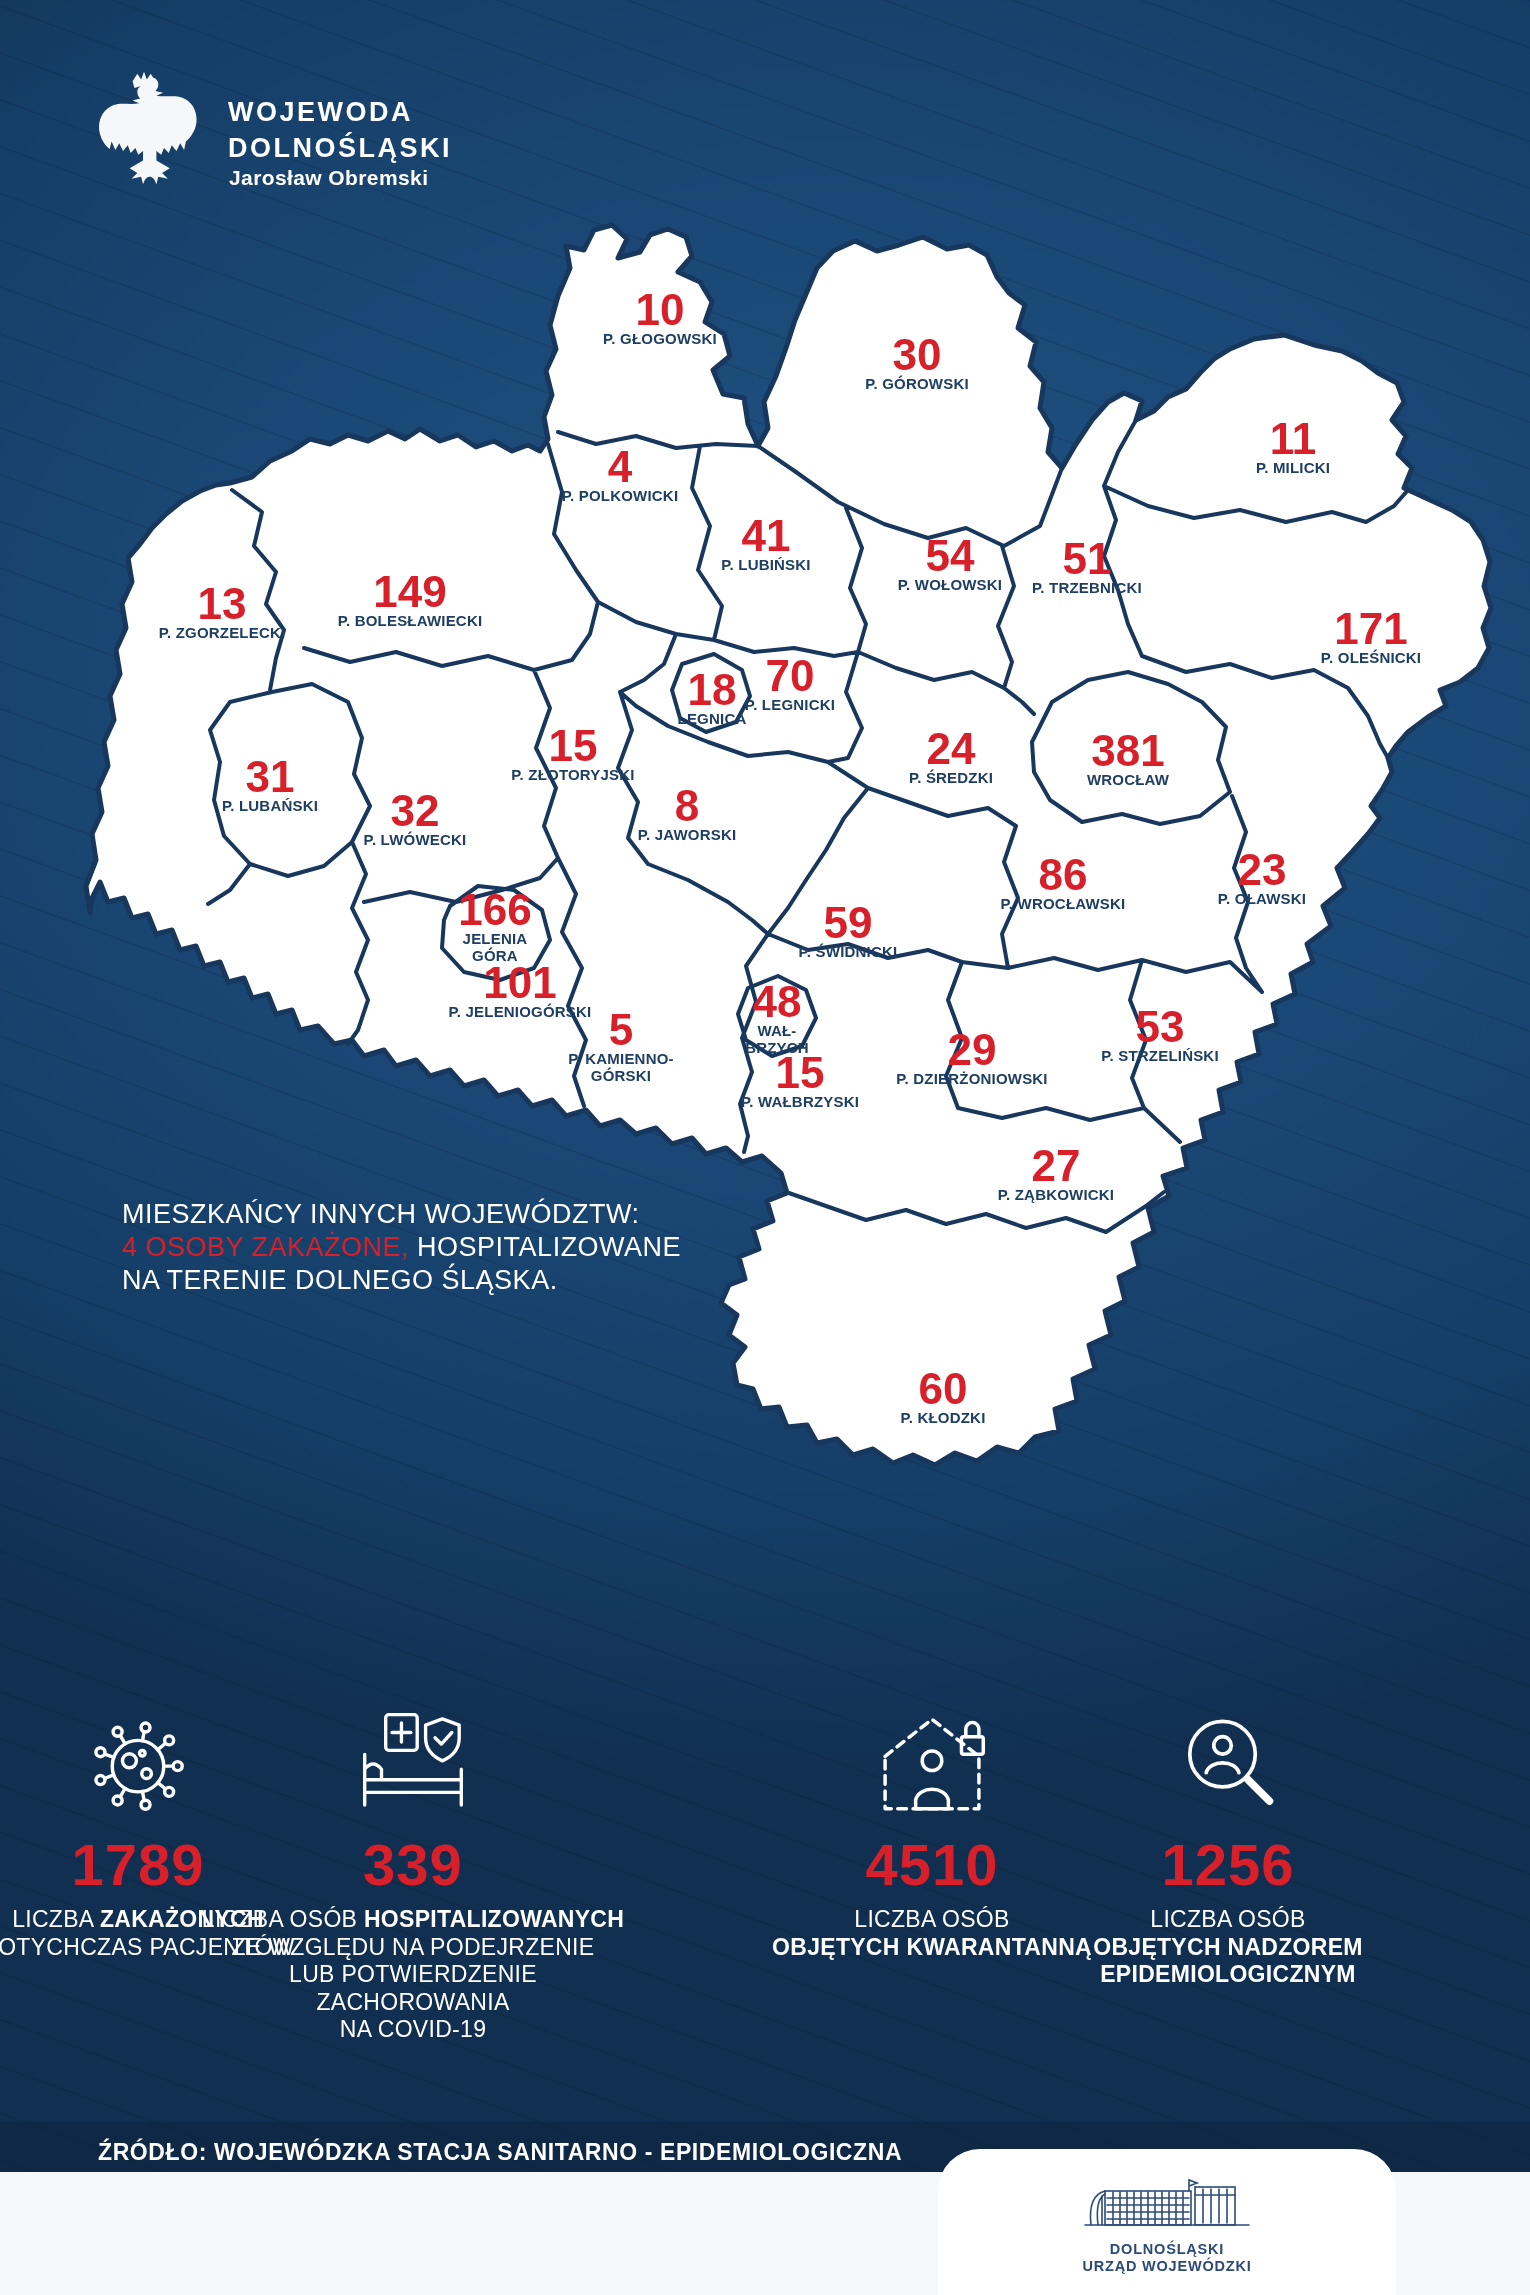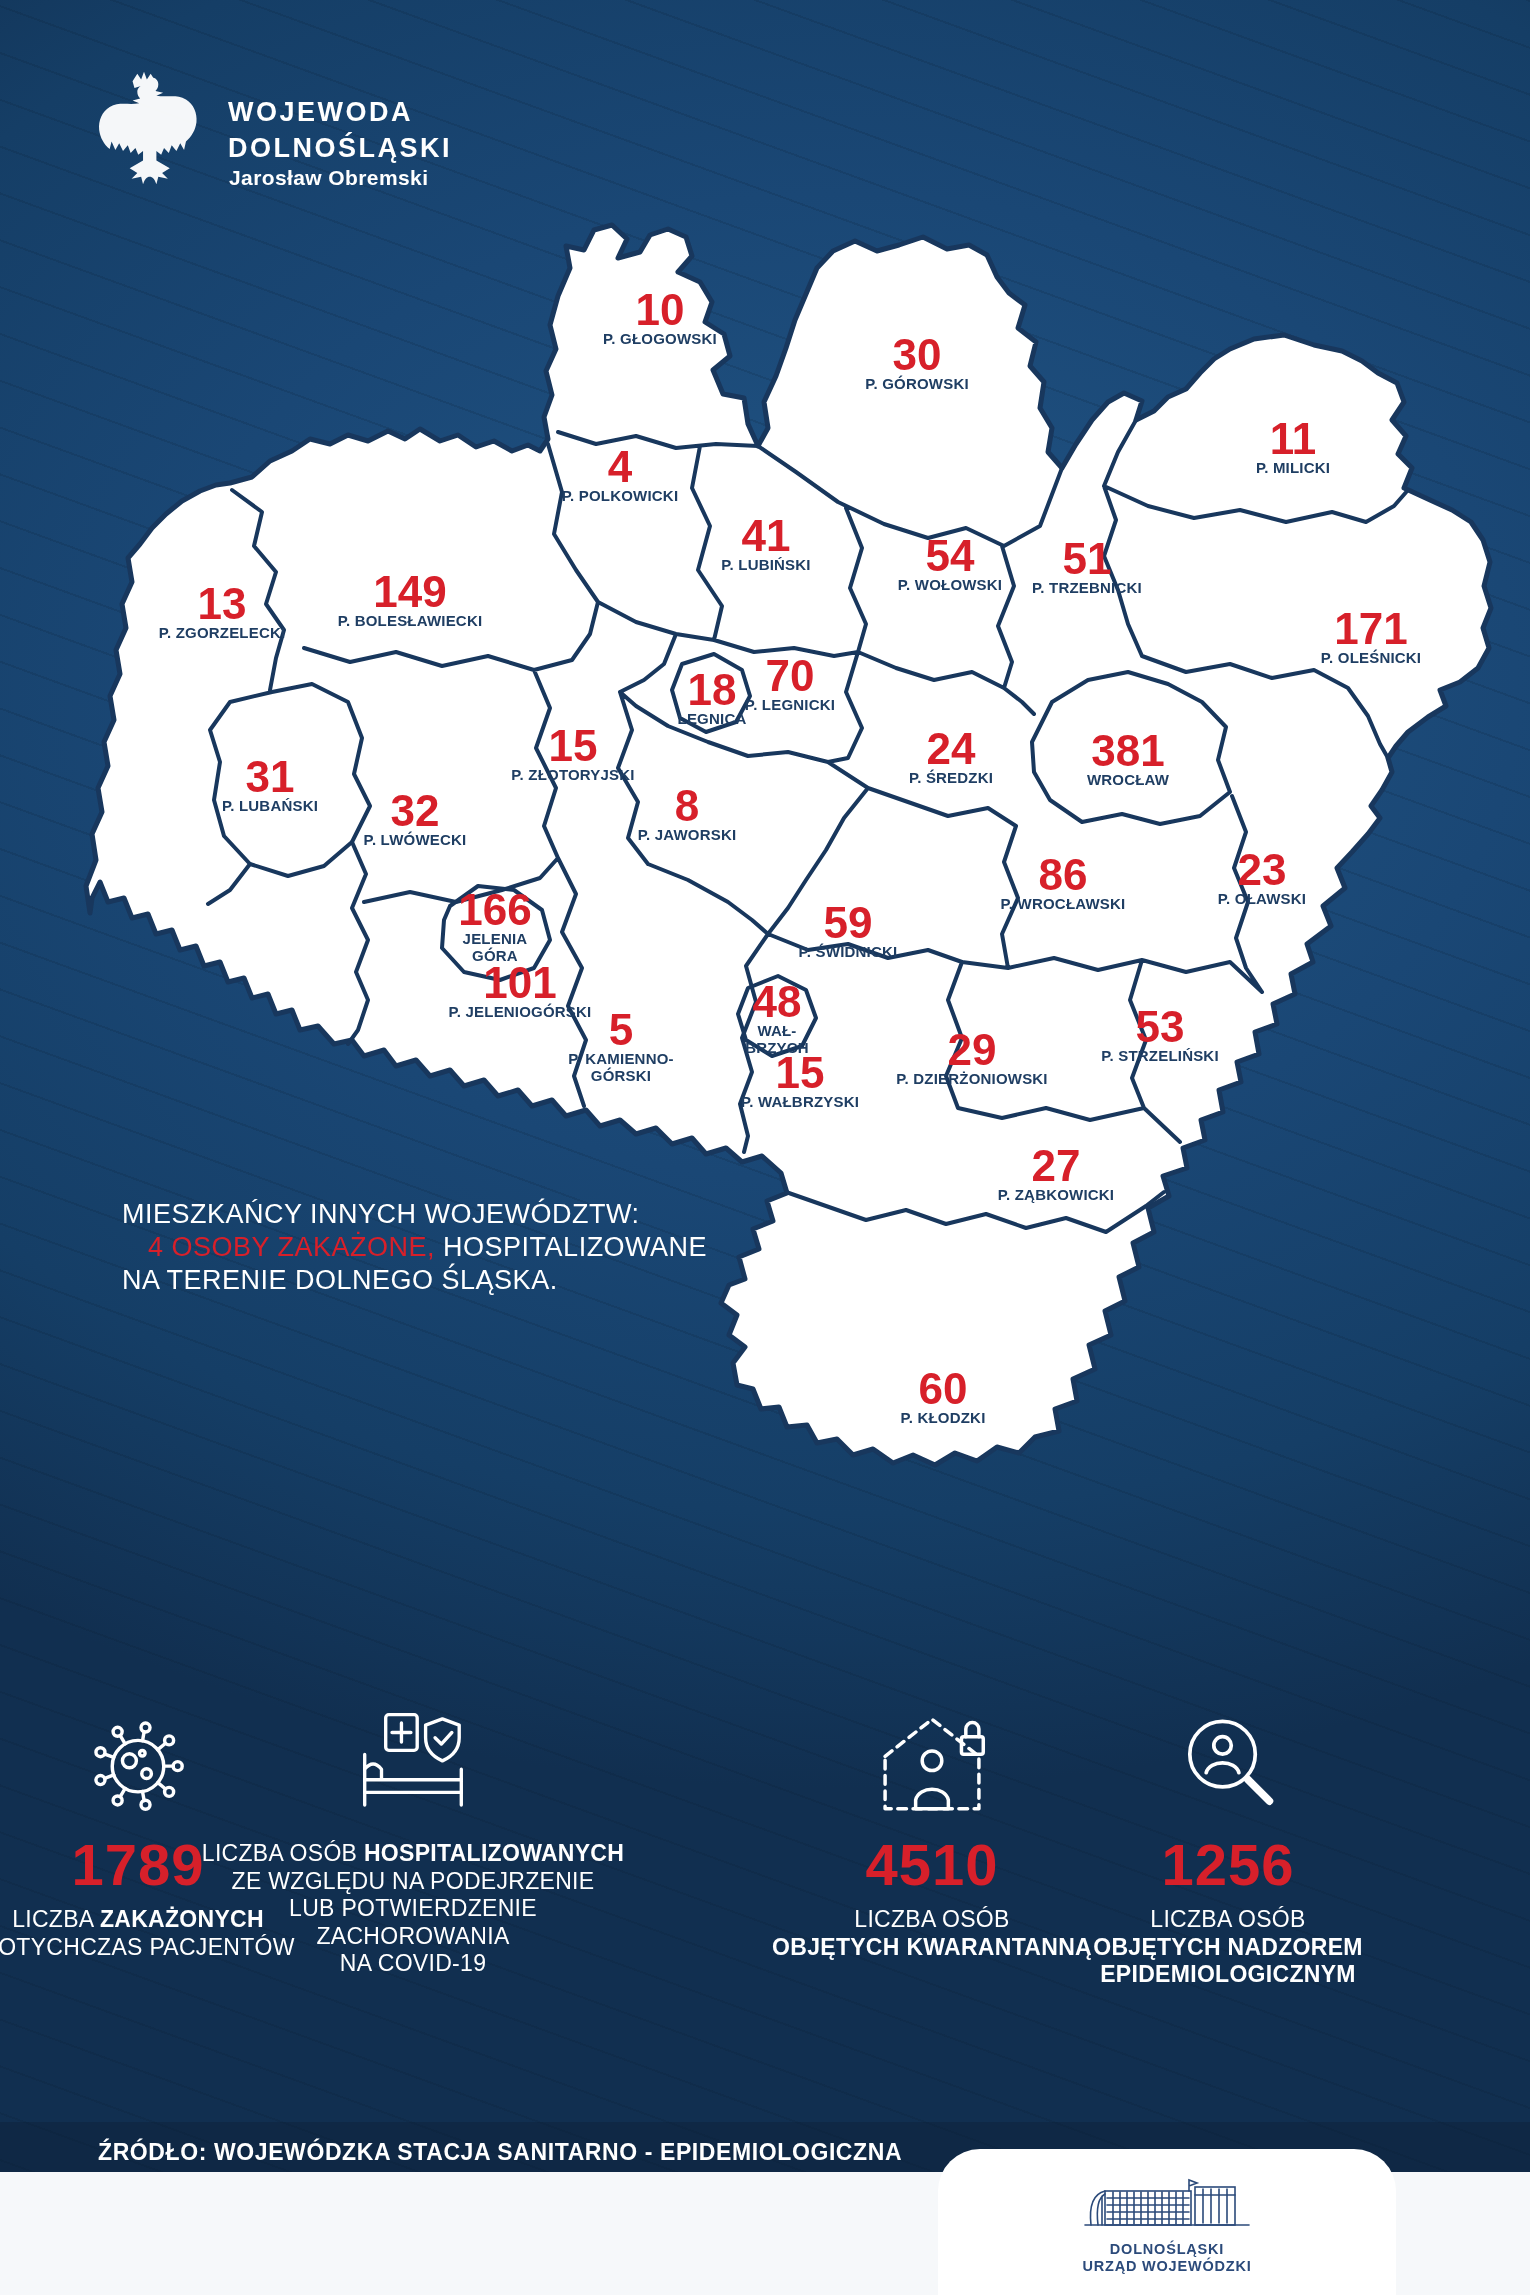--- a/index.html
+++ b/index.html
@@ -22,21 +22,21 @@
   .eagle{position:absolute;left:86px;top:68px;width:116px;height:124px;opacity:.96;}
   
   #map-svg{position:absolute;left:0;top:0;width:1530px;height:2295px;}
   #map-labels{position:absolute;left:0;top:0;width:1426px;height:1530px;}
   .region{position:absolute;transform:translateX(-50%);text-align:center;white-space:nowrap;}
   .region .num{font-size:44px;font-weight:bold;color:var(--red);line-height:42px;}
   .region .nm{font-size:15px;font-weight:bold;color:var(--navy);line-height:16.5px;letter-spacing:.2px;}
   
   .note{position:absolute;left:122px;top:1198px;color:#fff;font-weight:normal;
     font-size:27px;line-height:33px;letter-spacing:.5px;white-space:nowrap;}
-  .note .red{color:var(--red);margin-left:26px;}
+  .note .red{color:var(--red);}
   
   .stat{position:absolute;width:440px;text-align:center;top:1700px;height:300px;}
   .stat .icon-wrap{height:128px;display:flex;align-items:center;justify-content:center;}
   .stat-num{margin-top:8px;font-size:58px;font-weight:bold;color:var(--red);letter-spacing:1px;line-height:58px;}
   .stat-label{margin-top:12px;color:#fff;font-size:23px;line-height:27.5px;letter-spacing:.3px;}
   .stat-label .b{font-weight:bold;}
   .s1{left:-82px;} .s2{left:193px;} .s3{left:712px;} .s4{left:1008px;}
   
   .src-band{position:absolute;left:0;top:2122px;width:1530px;height:50px;background:rgba(9,24,44,.28);}
   .src-text{position:absolute;left:98px;top:2139px;color:#fff;font-weight:bold;font-size:23px;letter-spacing:.6px;}
@@ -284,20 +284,21 @@
   <div class="stat s2">
     <div class="icon-wrap">
       <svg width="126" height="116" viewBox="0 0 120 110" fill="none" stroke="#ffffff" stroke-width="3.2" stroke-linecap="round" stroke-linejoin="round">
         <rect x="34" y="8" width="30" height="34" rx="3"></rect>
         <path d="M49,16 v18 M40,25 h18"></path>
         <path d="M88,12 l16,6 v12 c0,11 -7,18 -16,22 c-9,-4 -16,-11 -16,-22 v-12 z"></path>
         <path d="M81,30 l6,6 10,-11"></path>
         <path d="M14,46 V94 M14,60 q8,-10 16,0 v10 M14,70 H106 M106,60 V94 M14,82 H106"></path>
       </svg>
     </div>
+    <div class="stat-num">339</div>
     <div class="stat-label">
         <div><span>LICZBA OSÓB </span><span class="b">HOSPITALIZOWANYCH</span></div>
         <div><span>ZE WZGLĘDU NA PODEJRZENIE</span></div>
         <div><span>LUB POTWIERDZENIE ZACHOROWANIA</span></div>
         <div><span>NA COVID-19</span></div>
       </div>
   </div>
 
   <div class="stat s3">
     <div class="icon-wrap">

